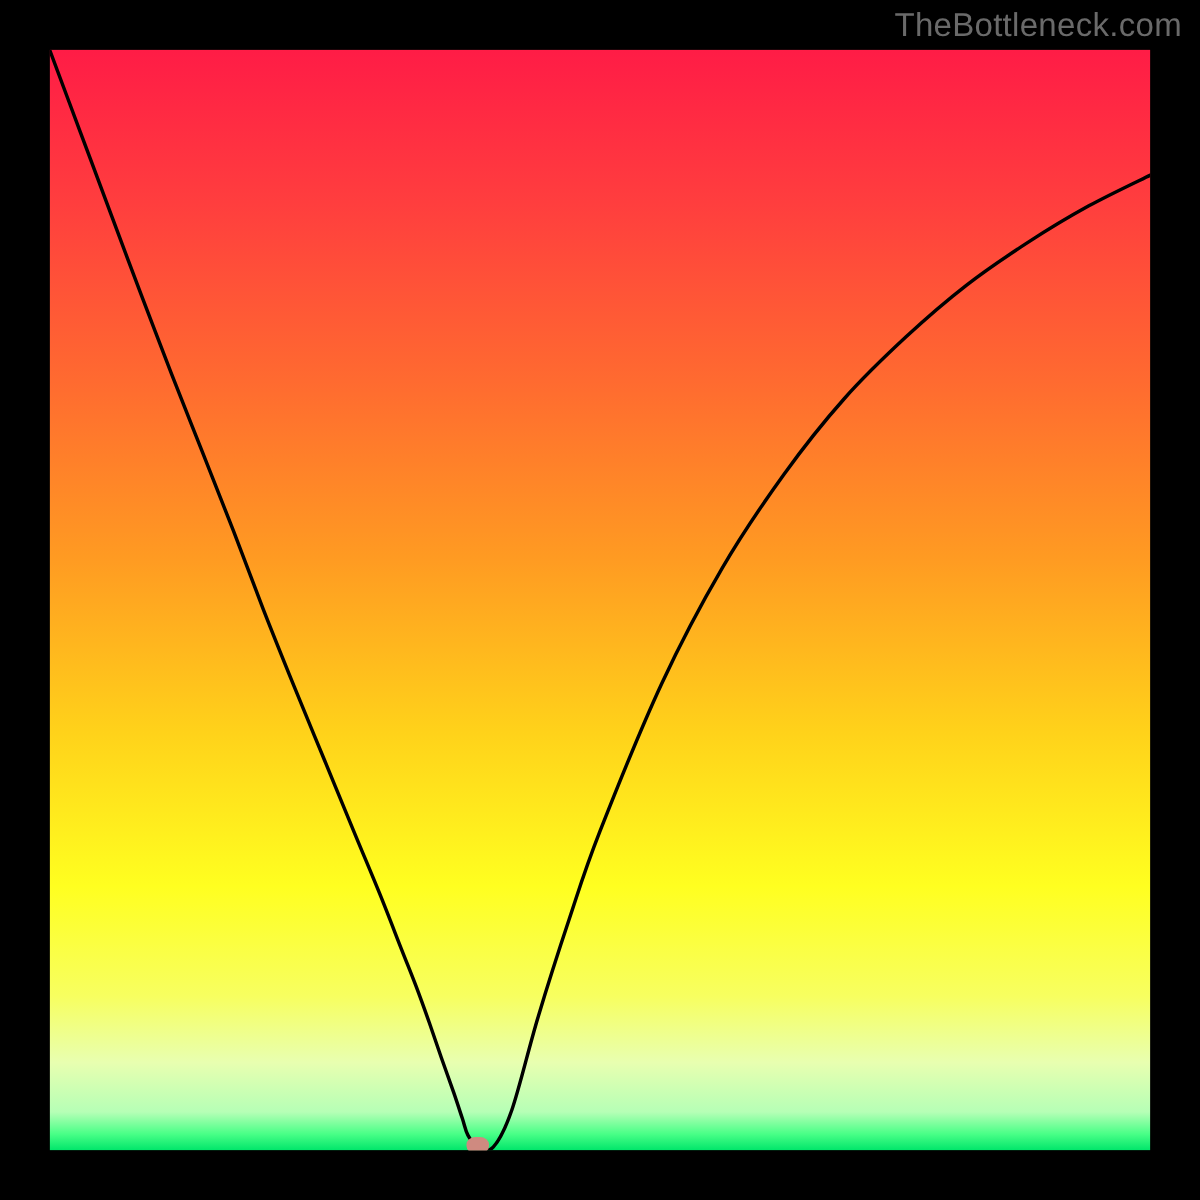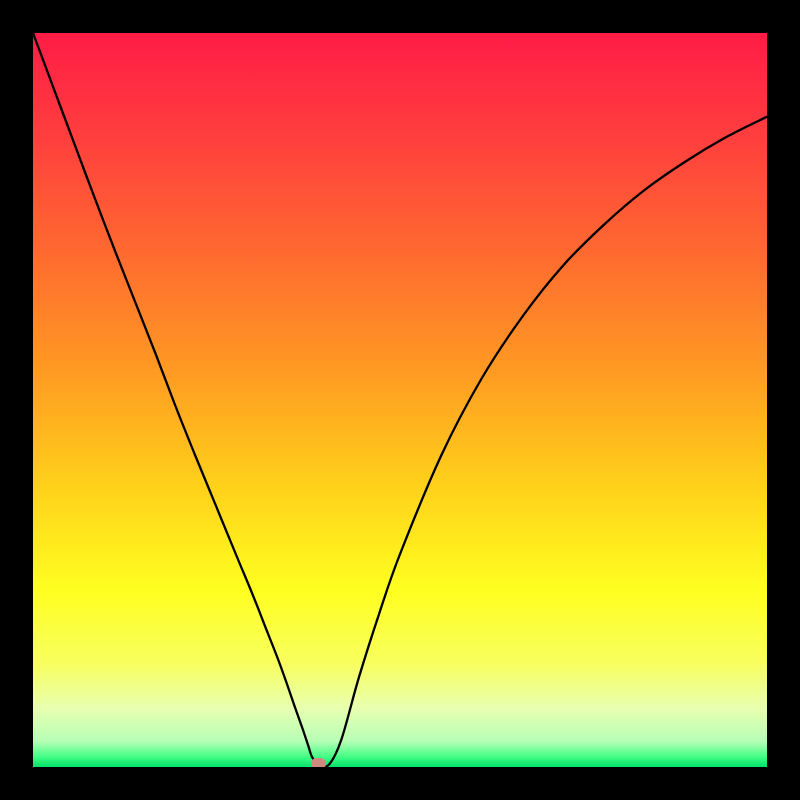--- a/index.html
+++ b/index.html
@@ -80,13 +80,14 @@
       <rect x="0" y="0" width="734" height="734" fill="url(#bg-grad)"></rect>
     </svg>
 
     <svg class="curve-svg" viewBox="0 0 734 734" preserveAspectRatio="none">
       <path id="curve-path" d="M 0.00 0.00 C 3.43 9.17, 13.70 36.70, 20.55 55.05 C 27.40 73.40, 34.38 92.12, 41.10 110.10 C 47.83 128.08, 54.19 145.21, 60.92 162.95 C 67.65 180.69, 74.62 198.91, 81.47 216.53 C 88.32 234.15, 95.18 251.27, 102.03 268.64 C 108.88 286.02, 115.85 303.39, 122.58 320.76 C 129.31 338.13, 135.67 355.62, 142.40 372.87 C 149.12 390.12, 156.10 407.37, 162.95 424.25 C 169.80 441.13, 176.65 457.53, 183.50 474.16 C 190.35 490.80, 197.94 509.27, 204.05 524.08 C 210.17 538.88, 215.06 550.26, 220.20 562.98 C 225.34 575.70, 230.84 590.14, 234.88 600.41 C 238.92 610.69, 241.36 616.56, 244.42 624.63 C 247.48 632.71, 250.42 640.90, 253.23 648.86 C 256.04 656.81, 258.61 664.64, 261.30 672.34 C 264.00 680.05, 267.05 688.37, 269.38 695.10 C 271.70 701.83, 273.66 707.94, 275.25 712.71 C 276.84 717.49, 277.21 720.54, 278.92 723.72 C 280.63 726.90, 282.71 730.45, 285.53 731.80 C 288.34 733.14, 292.01 735.96, 295.80 731.80 C 299.59 727.64, 303.26 721.40, 308.28 706.84 C 313.30 692.28, 319.53 665.62, 325.90 644.45 C 332.26 623.29, 339.60 600.41, 346.45 579.86 C 353.30 559.31, 356.72 547.32, 367.00 521.14 C 377.28 494.96, 394.53 452.02, 408.10 422.78 C 421.68 393.55, 434.89 368.96, 448.47 345.71 C 462.05 322.47, 476.00 302.16, 489.58 283.32 C 503.16 264.48, 516.37 247.97, 529.95 232.68 C 543.53 217.39, 557.47 204.17, 571.05 191.57 C 584.63 178.97, 597.84 167.60, 611.42 157.08 C 625.00 146.56, 638.95 137.26, 652.53 128.45 C 666.11 119.64, 679.32 111.69, 692.90 104.23 C 706.48 96.77, 727.15 87.10, 734.00 83.68" fill="none" stroke="#000000" stroke-width="2.3" stroke-linecap="round" stroke-linejoin="round"></path>
     </svg>
 
     <div class="marker" id="min-marker" style="left: 278.026px; top: 724.798px; background: rgb(207, 138, 128);"></div>
   </div>
 
+  <div class="watermark">TheBottleneck.com</div>
 </div>
 
 </body></html>

